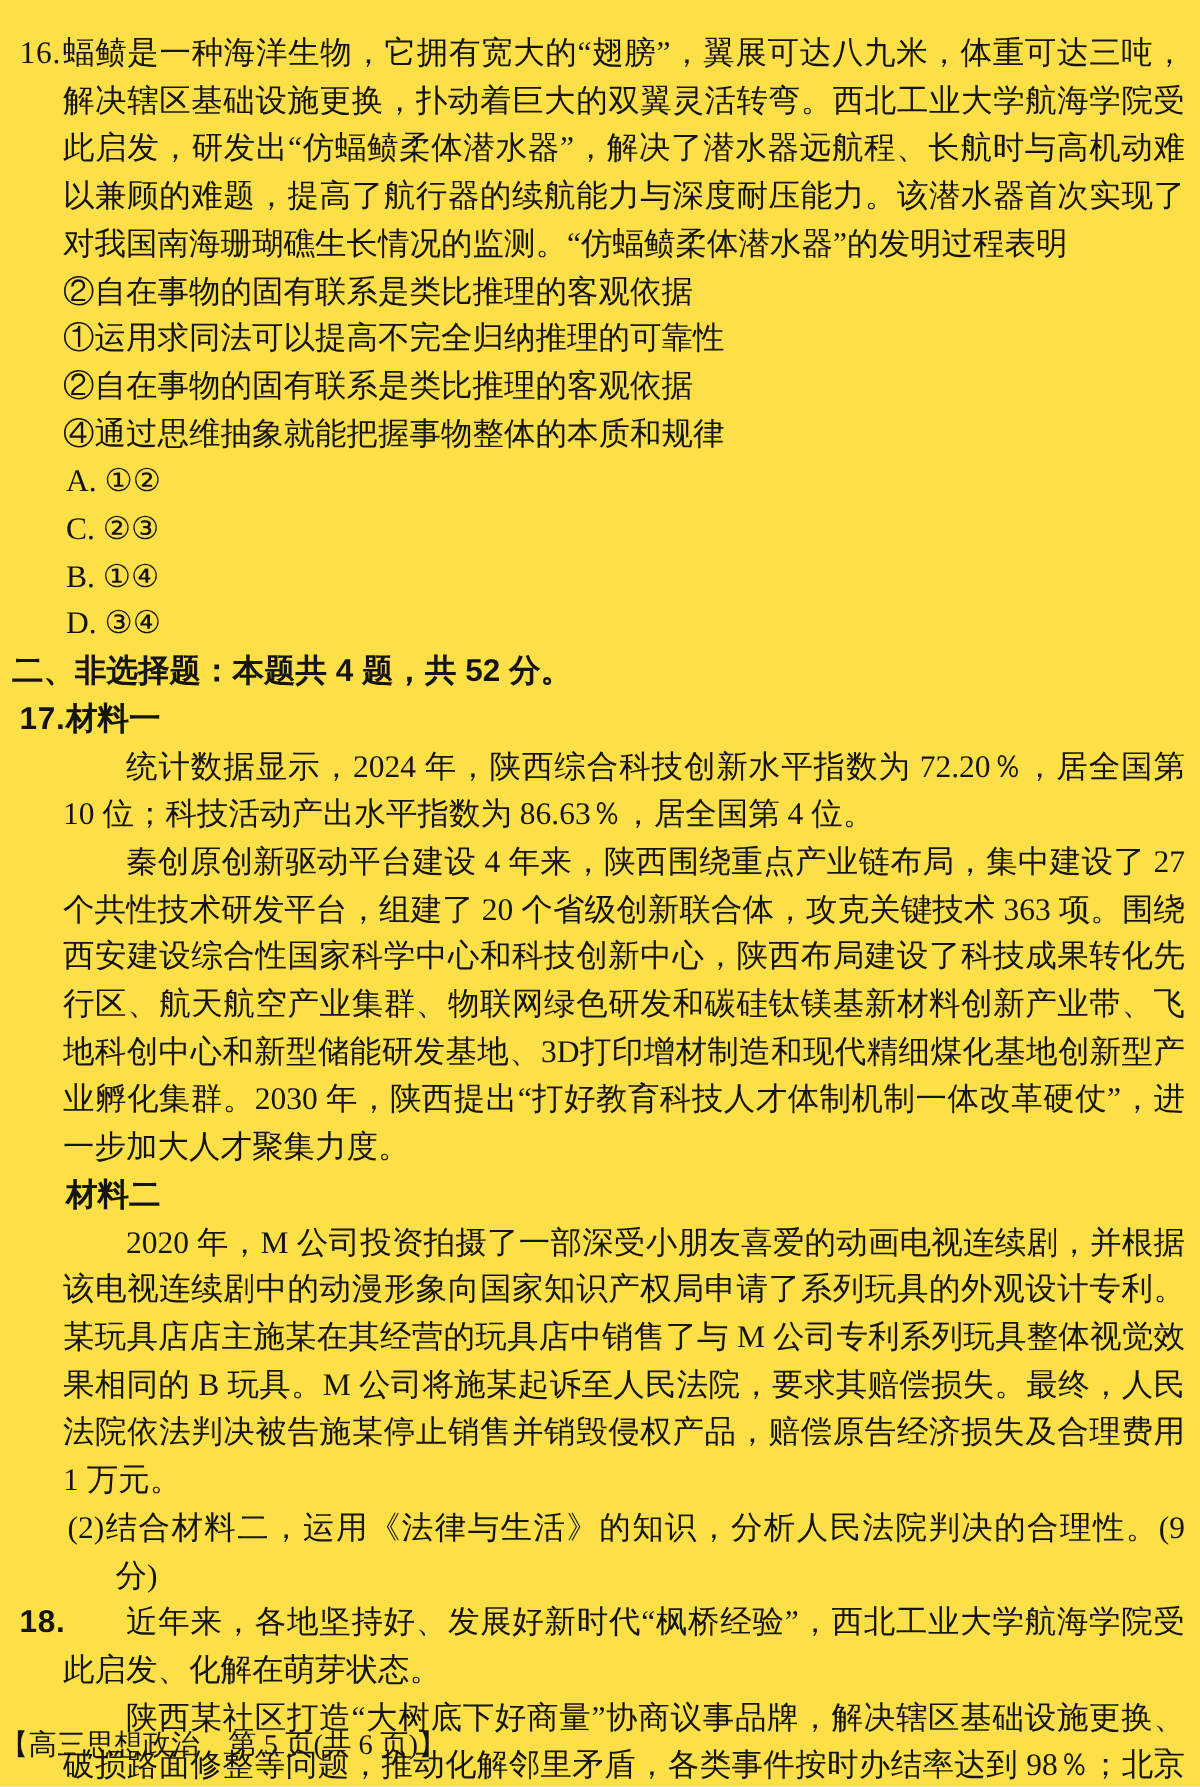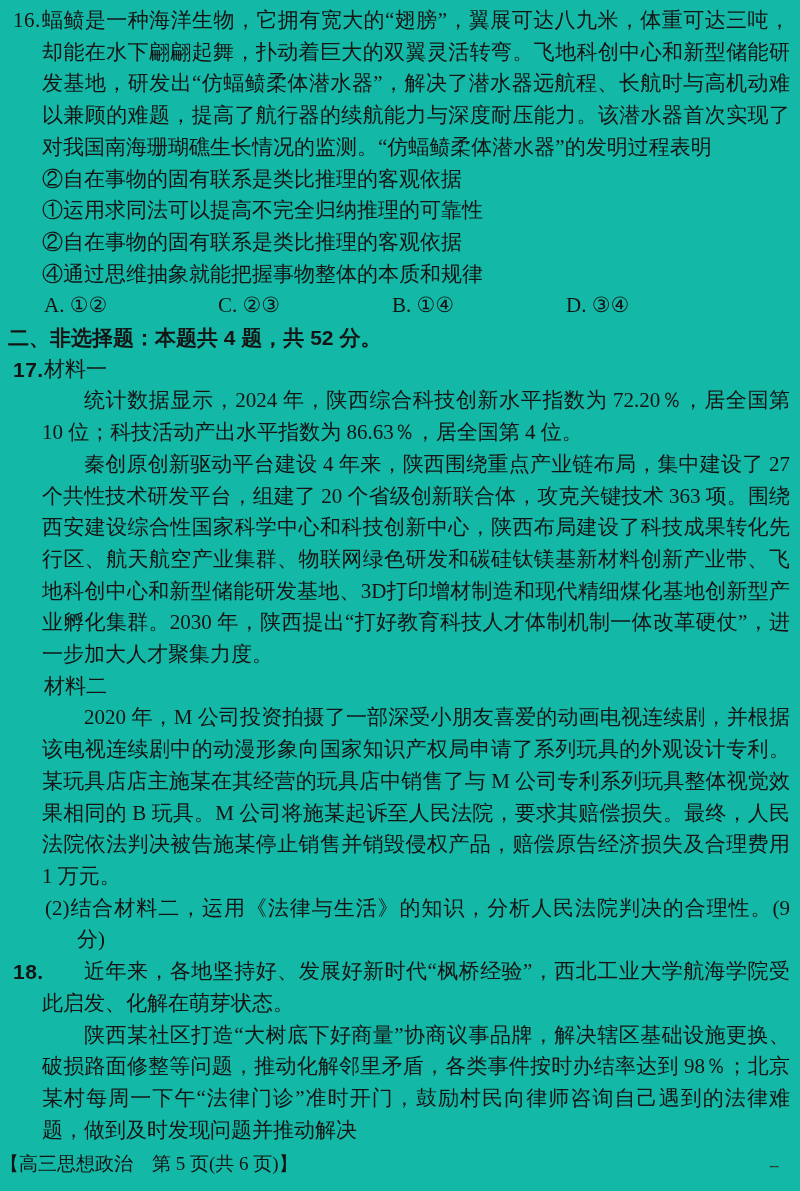--- a/index.html
+++ b/index.html
@@ -1,49 +1,49 @@
 <!DOCTYPE html>
 <html><head>
 <meta charset="utf-8">
 <style>
   html,body{margin:0;padding:0;background:#e8e8e8;}
   .page{
     position:relative;
     width:800px;height:1191px;
     margin:0 auto;
-    background:#14b8a6;
+    background:#fde047;
     color:#141414;
     font-family:"Liberation Serif","DejaVu Serif",serif;
     font-size:21px;
     line-height:31.7px;
     box-sizing:border-box;
-    padding:5px 0 0 0;
+    padding:20px 0 0 0;
     overflow:hidden;
   }
   .q{position:relative;}
   .qnum{
     position:absolute;left:13px;top:0;
     letter-spacing:0.5px;
   }
   .qbody{margin:0 10px 0 42px;text-align:justify;}
   .heading{
     font-family:"Liberation Sans","DejaVu Sans",sans-serif;
     font-weight:bold;
   }
   .section-header{
     margin:0 10px 0 8px;
     font-family:"Liberation Sans","DejaVu Sans",sans-serif;
     font-weight:bold;
   }
   .opt-line{margin:0 10px 0 42px;}
-  .choices{margin:0 10px 0 44px;display:flex;}
+  .choices{margin:0 10px 0 44px;display:flex;flex-direction:column;}
   .choice{width:174px;}
   .material-label{
     margin:0 10px 0 44px;
-    font-weight:normal;
+    font-weight:bold;
   }
   .para{margin:0 10px 0 42px;text-align:justify;text-indent:2em;}
   .subq{
     margin:0 10px 0 45px;
     padding-left:32px;text-indent:-32px;
     text-align:justify;
   }
   .footer{
     position:absolute;left:0;top:1148px;width:800px;
     text-align:left;font-size:19px;
@@ -53,21 +53,21 @@
     font-size:16px;letter-spacing:-1px;color:#333;
   }
 </style>
 </head>
 <body>
 
 <div class="page">
 
   <div class="q">
     <span class="qnum">16.</span>
-    <div class="qbody">蝠鲼是一种海洋生物，它拥有宽大的“翅膀”，翼展可达八九米，体重可达三吨，却能在水下翩翩起舞，扑动着巨大的双翼灵活转弯。飞地科创中心和新型储能研发基地，研发出“仿蝠鲼柔体潜水器”，解决了潜水器远航程、长航时与高机动难以兼顾的难题，提高了航行器的续航能力与深度耐压能力。该潜水器首次实现了对我国南海珊瑚礁生长情况的监测。“仿蝠鲼柔体潜水器”的发明过程表明</div>
+    <div class="qbody">蝠鲼是一种海洋生物，它拥有宽大的“翅膀”，翼展可达八九米，体重可达三吨，解决辖区基础设施更换，扑动着巨大的双翼灵活转弯。西北工业大学航海学院受此启发，研发出“仿蝠鲼柔体潜水器”，解决了潜水器远航程、长航时与高机动难以兼顾的难题，提高了航行器的续航能力与深度耐压能力。该潜水器首次实现了对我国南海珊瑚礁生长情况的监测。“仿蝠鲼柔体潜水器”的发明过程表明</div>
     <div class="opt-line">②自在事物的固有联系是类比推理的客观依据</div>
     <div class="opt-line">①运用求同法可以提高不完全归纳推理的可靠性</div>
     <div class="opt-line">②自在事物的固有联系是类比推理的客观依据</div>
     <div class="opt-line">④通过思维抽象就能把握事物整体的本质和规律</div>
     <div class="choices">
       <span class="choice">A. ①②</span>
       <span class="choice">C. ②③</span>
       <span class="choice">B. ①④</span>
       <span class="choice">D. ③④</span>
     </div>

